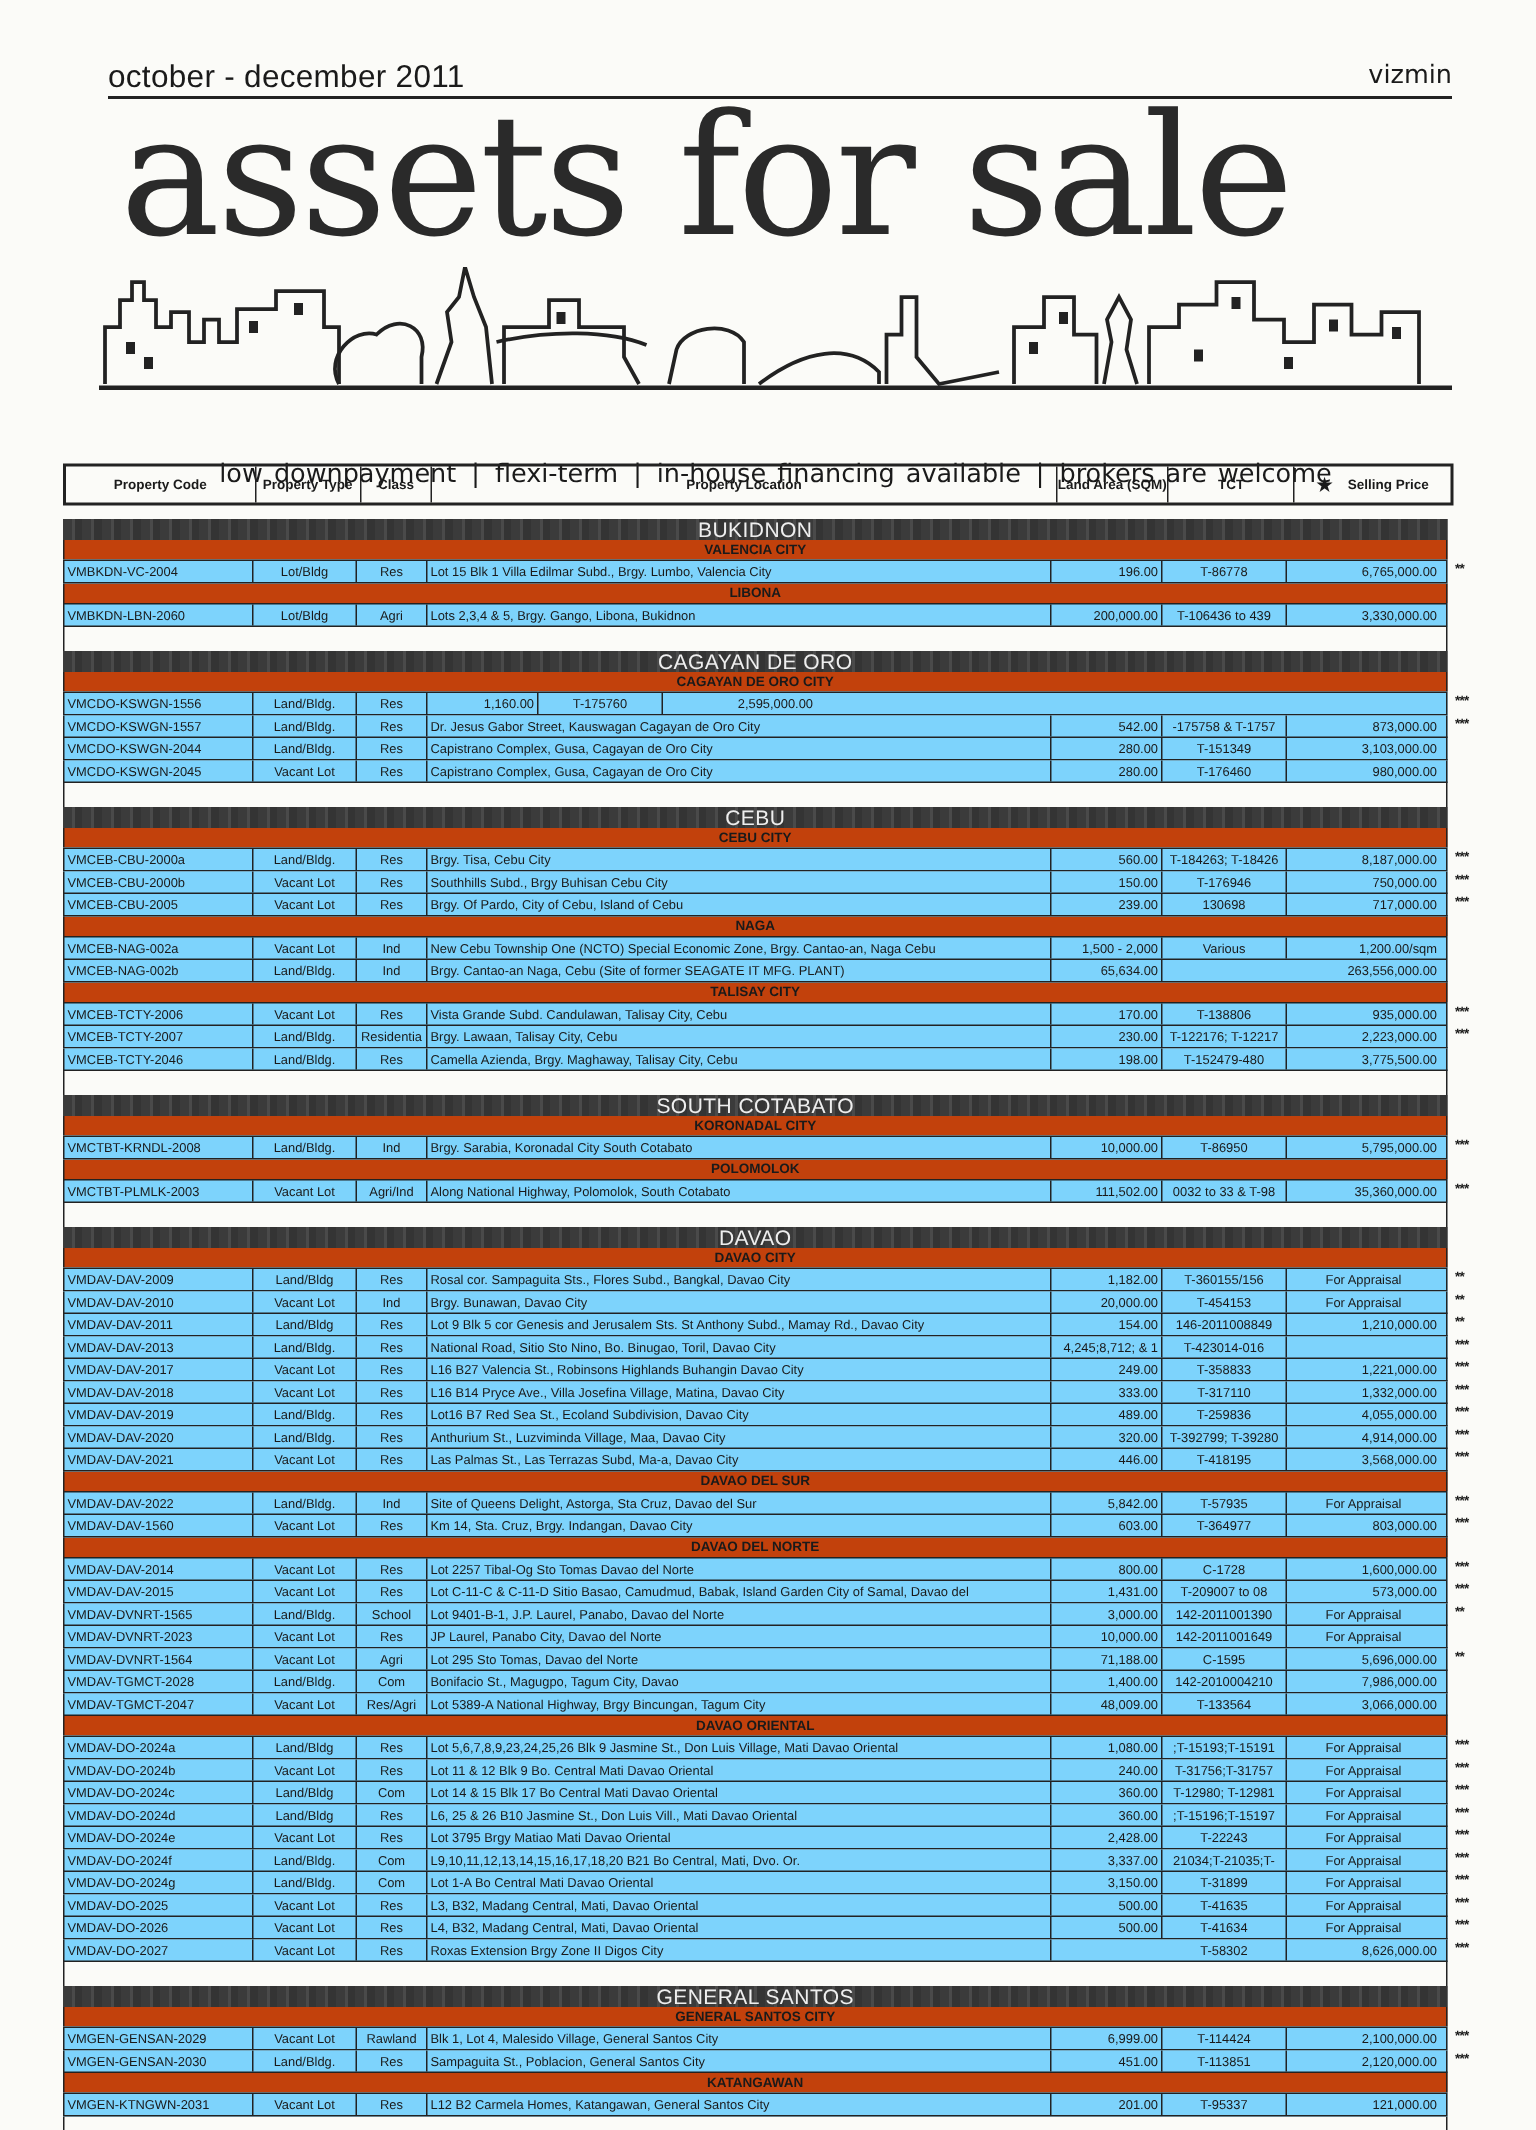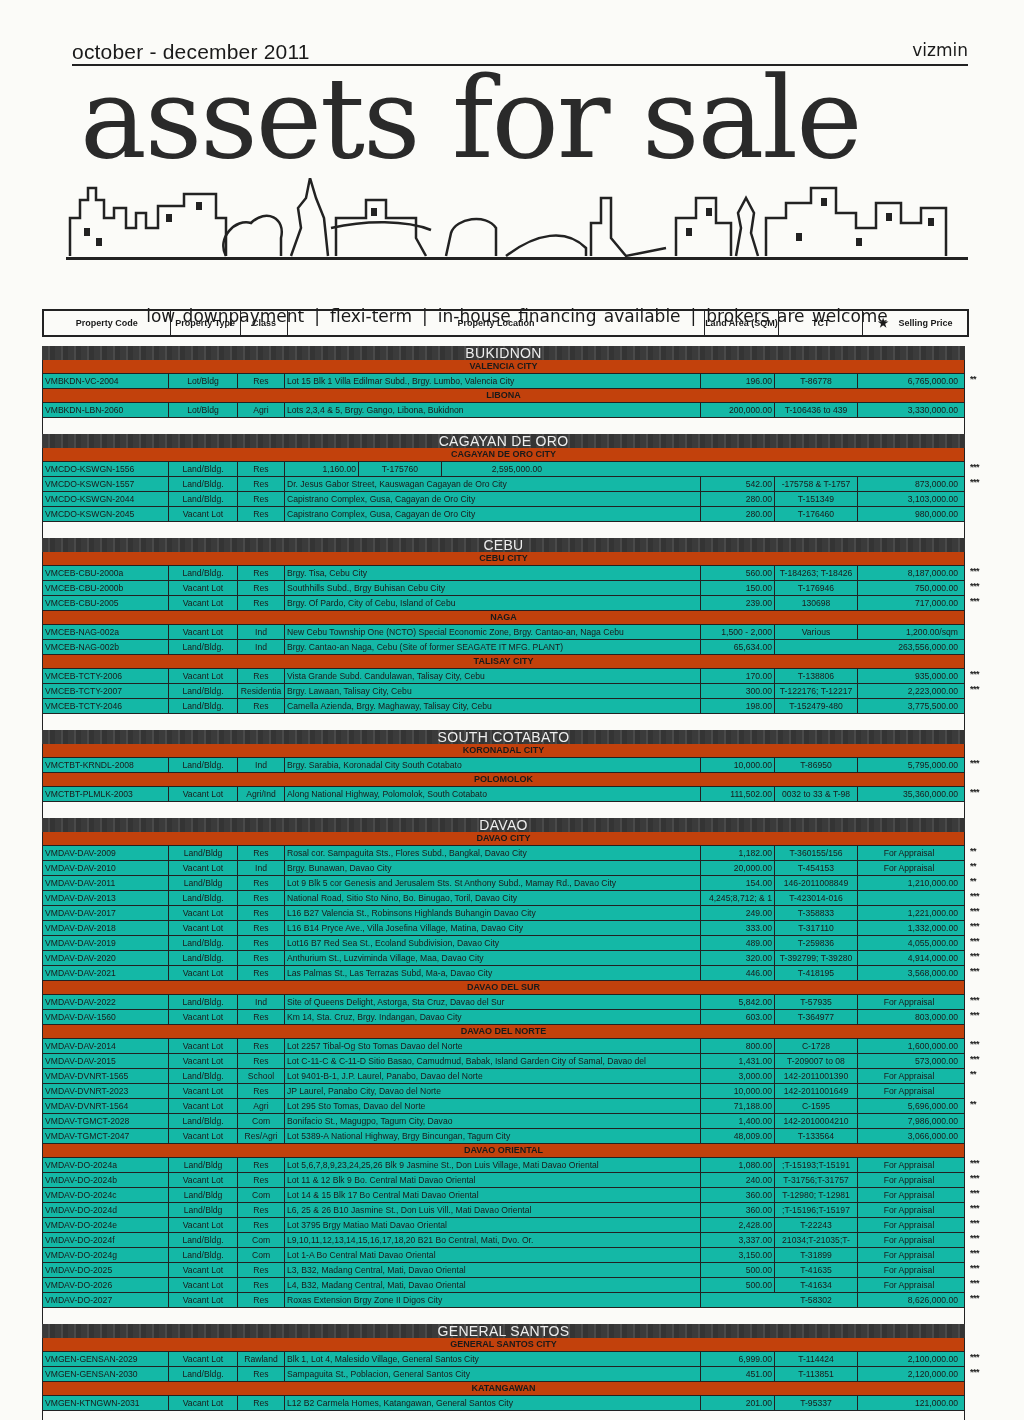--- a/index.html
+++ b/index.html
@@ -31,21 +31,21 @@
   .c1 { width: 126px; } .c2 { width: 69px; } .c3 { width: 47px; } .c4 { width: 416px; }
   .c5 { width: 74px; } .c6 { width: 83px; } .c7 { width: 104px; }
   .hdr .star { margin-right: 10px; font-size: 12px; }
   .table { position: absolute; left: 42px; top: 346px; width: 923px; font-size: 8.6px; }
   .region {
     background: #3b3b3b; color: #eee; text-align: center; height: 14px; line-height: 14px;
     font-size: 14px; letter-spacing: 0.3px;
     background-image: repeating-linear-gradient(90deg, #3b3b3b 0 6px, #4a4a4a 6px 8px, #343434 8px 13px);
   }
   .city { height: 13px; line-height: 13px; text-align: center; font-weight: bold; font-size: 9px; border-left: 1px solid #222; border-right: 1px solid #222; background: #c2410c; }
-  .row { display: flex; height: 14px; border: 1px solid #222; border-top: none; position: relative; background: #14b8a6; align-items: flex-end; }
+  .row { display: flex; height: 14px; border: 1px solid #222; border-top: none; position: relative; background: #7dd3fc; align-items: flex-end; }
   .row.first { border-top: 1px solid #222; }
   .row > div { border-right: 1px solid #222; white-space: nowrap; overflow: hidden; line-height: 14px; padding: 0 2px; box-sizing: border-box; }
   .row > div:last-of-type { border-right: none; }
   .row .c1 { text-align: left; } .row .c2, .row .c3, .row .c6 { text-align: center; }
   .row .c4 { text-align: left; } .row .c5 { text-align: right; } .row .c7 { text-align: right; padding-right: 4px; }
   .row .c7.appr { text-align: center; }
   .row .stars { position: absolute; left: 927px; top: 0; font-size: 9px; font-weight: bold; letter-spacing: -0.5px; border: none; }
   .gap { height: 16px; border-left: 1px solid #222; border-right: 1px solid #222; background: #fbfbf8; }
 </style>
 </head>
@@ -234,21 +234,21 @@
       <div class="c5">170.00</div>
       <div class="c6">T-138806</div>
       <div class="c7">935,000.00</div>
       <span class="stars">***</span>
     </div>
     <div class="row">
       <div class="c1">VMCEB-TCTY-2007</div>
       <div class="c2">Land/Bldg.</div>
       <div class="c3">Residentia</div>
       <div class="c4">Brgy. Lawaan, Talisay City, Cebu</div>
-      <div class="c5">300.00</div>
+      <div class="c5">230.00</div>
       <div class="c6">T-122176; T-12217</div>
       <div class="c7">2,223,000.00</div>
       <span class="stars">***</span>
     </div>
     <div class="row">
       <div class="c1">VMCEB-TCTY-2046</div>
       <div class="c2">Land/Bldg.</div>
       <div class="c3">Res</div>
       <div class="c4">Camella Azienda, Brgy. Maghaway, Talisay City, Cebu</div>
       <div class="c5">198.00</div>

